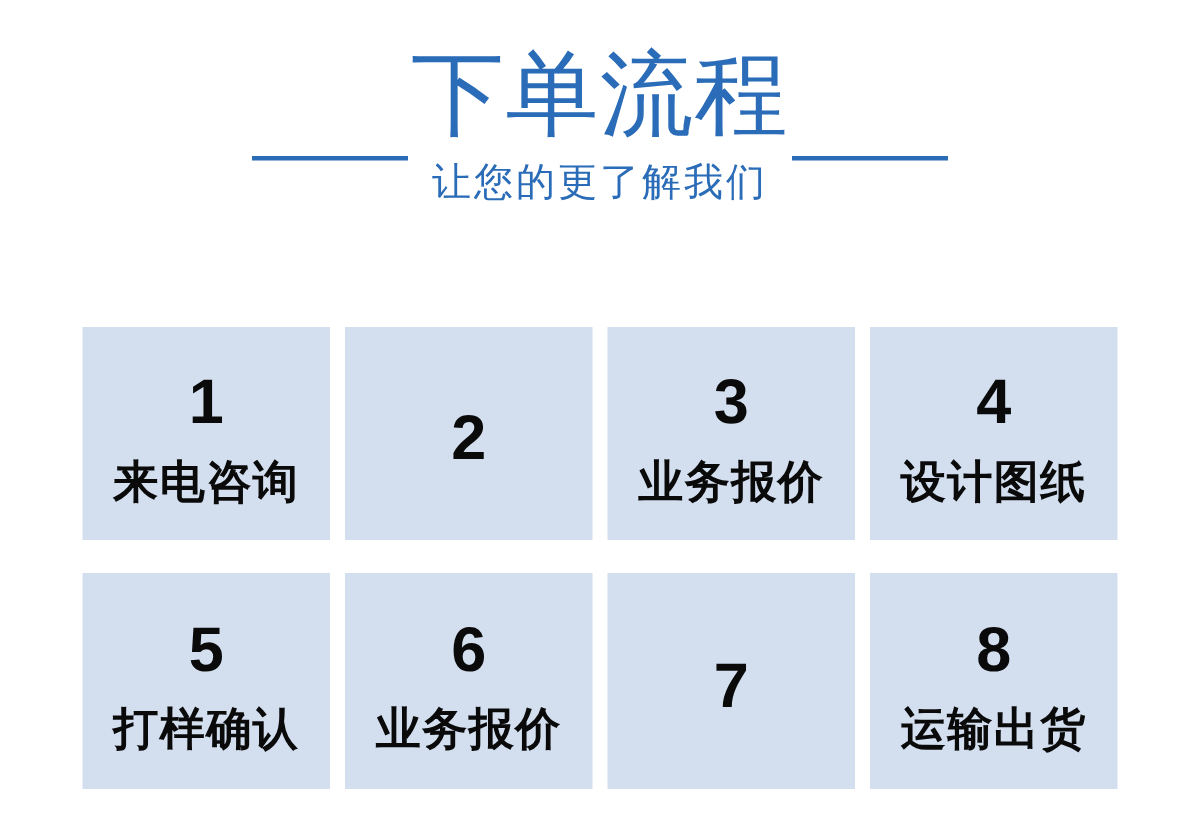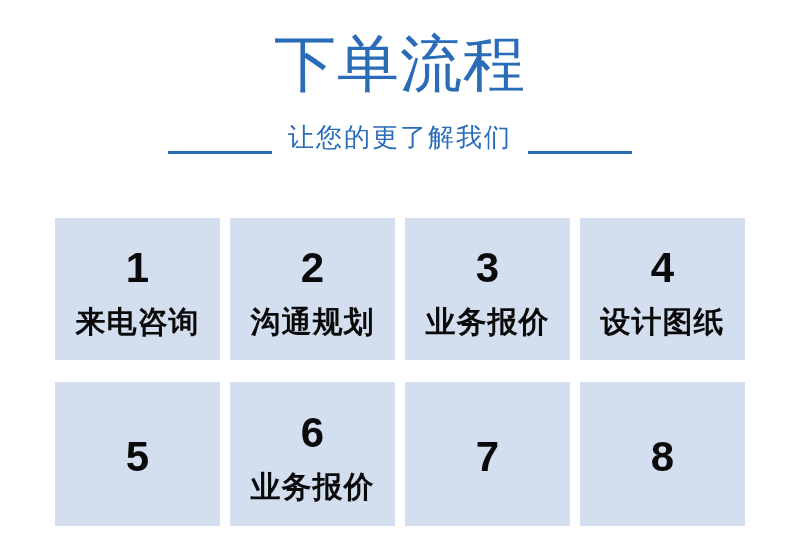--- a/index.html
+++ b/index.html
@@ -32,24 +32,24 @@
     font-size: 62px;
     line-height: 72px;
     font-weight: 400;
     color: #2A6CB8;
     letter-spacing: 1px;
     white-space: nowrap;
   }
   .subtitle-row {
     position: absolute;
     left: 0;
-    top: 120px;
+    top: 104px;
     width: 800px;
     display: flex;
-    align-items: flex-end;
+    align-items: flex-start;
     justify-content: center;
     gap: 16px;
   }
   .rule {
     width: 104px;
     height: 3px;
     background: #2A6CB8;
     flex: none;
   }
   .subtitle {
@@ -116,43 +116,44 @@
 
 <div class="steps-grid">
 
   <div class="step-card">
     <div class="step-number">1</div>
     <div class="step-label">来电咨询</div>
   </div>
 
   <div class="step-card">
     <div class="step-number">2</div>
-    <div class="step-label">沟通规划</div>
   </div>
 
   <div class="step-card">
     <div class="step-number">3</div>
     <div class="step-label">业务报价</div>
   </div>
 
   <div class="step-card">
     <div class="step-number">4</div>
     <div class="step-label">设计图纸</div>
   </div>
 
   <div class="step-card">
     <div class="step-number">5</div>
+    <div class="step-label">打样确认</div>
   </div>
 
   <div class="step-card">
     <div class="step-number">6</div>
     <div class="step-label">业务报价</div>
   </div>
 
   <div class="step-card">
     <div class="step-number">7</div>
   </div>
 
   <div class="step-card">
     <div class="step-number">8</div>
+    <div class="step-label">运输出货</div>
   </div>
 
 </div>
 
 </body></html>

